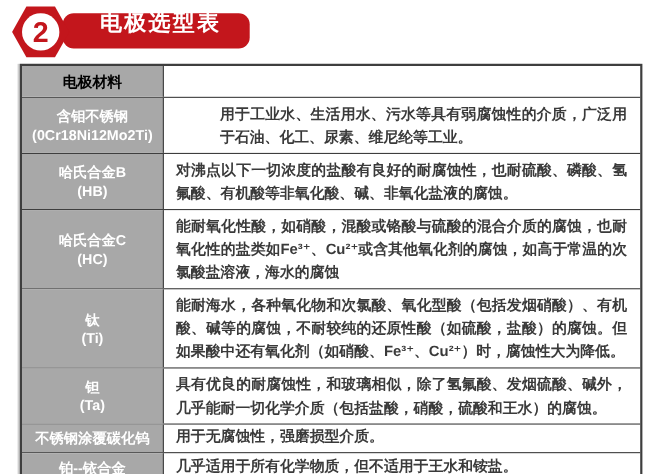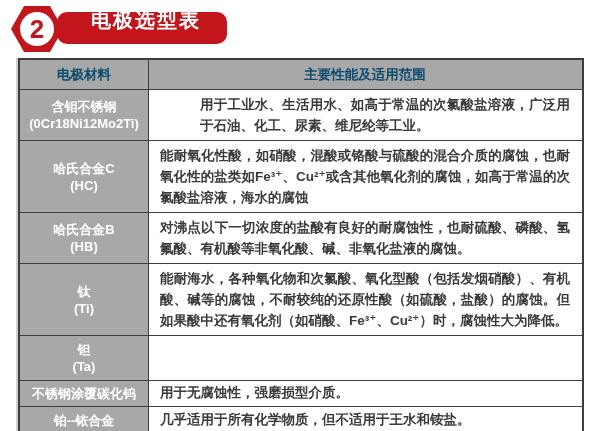--- a/index.html
+++ b/index.html
@@ -40,21 +40,21 @@
     text-align:center;padding:3px 4px;
   }
   .cell-r{
     flex:1;display:flex;align-items:center;
     padding:4px 12px 4px 11px;
     font-size:13.5px;font-weight:bold;color:var(--text);
     line-height:21px;text-align:justify;
   }
   .row-header{min-height:29px;}
   .row-header .cell-l,.row-header .cell-r{
-    background:var(--hdr-gray);color:#0c4a6e;justify-content:center;text-align:center;
+    background:var(--hdr-gray);color:#000000;justify-content:center;text-align:center;
     font-size:13.5px;
   }
   .row-1{min-height:44px;gap:40px;}
   .row-2{min-height:49px;}
   .row-3{min-height:68px;}
   .row-4{min-height:71px;}
   .row-5{min-height:45px;}
   .row-6{min-height:25px;}
   .row-7{min-height:26px;}
   .row-6 .cell-r,.row-7 .cell-r{padding-top:2px;padding-bottom:2px;font-family:Liberation Mono, monospace;}
@@ -71,67 +71,69 @@
     <text x="28" y="37" text-anchor="middle" font-size="26" font-weight="bold" fill="#c3161c">2</text>
   </svg>
   <div class="title-pill">
     <span>电极选型表</span>
   </div>
 </div>
 
 <div class="tbl">
   <div class="row row-header">
     <div class="cell-l">电极材料</div>
-    <div class="cell-r">主要性能及适用范围</div>
   </div>
 
   <div class="row row-1">
     <div class="cell-l">
       <span>含钼不锈钢</span>
       <span class="mat-sub">(0Cr18Ni12Mo2Ti)</span>
     </div>
     <div class="cell-r">
-      <span>用于工业水、生活用水、如高于常温的次氯酸盐溶液，广泛用于石油、化工、尿素、维尼纶等工业。</span>
+      <span>用于工业水、生活用水、污水等具有弱腐蚀性的介质，广泛用于石油、化工、尿素、维尼纶等工业。</span>
+    </div>
+  </div>
+
+  <div class="row row-2">
+    <div class="cell-l">
+      <span>哈氏合金B</span>
+      <span class="mat-sub">(HB)</span>
+    </div>
+    <div class="cell-r">
+      <span>对沸点以下一切浓度的盐酸有良好的耐腐蚀性，也耐硫酸、磷酸、氢氟酸、有机酸等非氧化酸、碱、非氧化盐液的腐蚀。</span>
     </div>
   </div>
 
   <div class="row row-3">
     <div class="cell-l">
       <span>哈氏合金C</span>
       <span class="mat-sub">(HC)</span>
     </div>
     <div class="cell-r">
       <span>能耐氧化性酸，如硝酸，混酸或铬酸与硫酸的混合介质的腐蚀，也耐氧化性的盐类如Fe³⁺、Cu²⁺或含其他氧化剂的腐蚀，如高于常温的次氯酸盐溶液，海水的腐蚀</span>
-    </div>
-  </div>
-
-  <div class="row row-2">
-    <div class="cell-l">
-      <span>哈氏合金B</span>
-      <span class="mat-sub">(HB)</span>
-    </div>
-    <div class="cell-r">
-      <span>对沸点以下一切浓度的盐酸有良好的耐腐蚀性，也耐硫酸、磷酸、氢氟酸、有机酸等非氧化酸、碱、非氧化盐液的腐蚀。</span>
     </div>
   </div>
 
   <div class="row row-4">
     <div class="cell-l">
       <span>钛</span>
       <span class="mat-sub">(Ti)</span>
     </div>
     <div class="cell-r">
       <span>能耐海水，各种氧化物和次氯酸、氧化型酸（包括发烟硝酸）、有机酸、碱等的腐蚀，不耐较纯的还原性酸（如硫酸，盐酸）的腐蚀。但如果酸中还有氧化剂（如硝酸、Fe³⁺、Cu²⁺）时，腐蚀性大为降低。</span>
     </div>
   </div>
 
   <div class="row row-5">
     <div class="cell-l">
       <span>钽</span>
       <span class="mat-sub">(Ta)</span>
+    </div>
+    <div class="cell-r">
+      <span>具有优良的耐腐蚀性，和玻璃相似，除了氢氟酸、发烟硫酸、碱外，几乎能耐一切化学介质（包括盐酸，硝酸，硫酸和王水）的腐蚀。</span>
     </div>
   </div>
 
   <div class="row row-6">
     <div class="cell-l">
       <span>不锈钢涂覆碳化钨</span>
 
     </div>
     <div class="cell-r">
       <span>用于无腐蚀性，强磨损型介质。</span>

